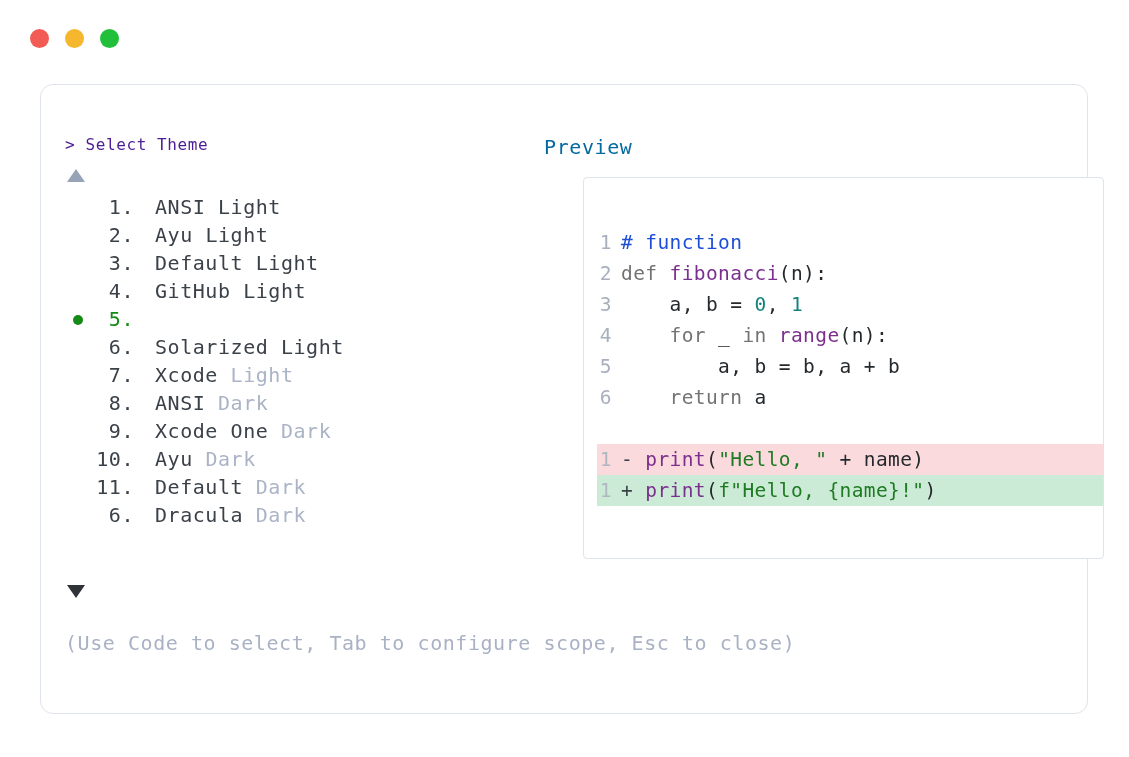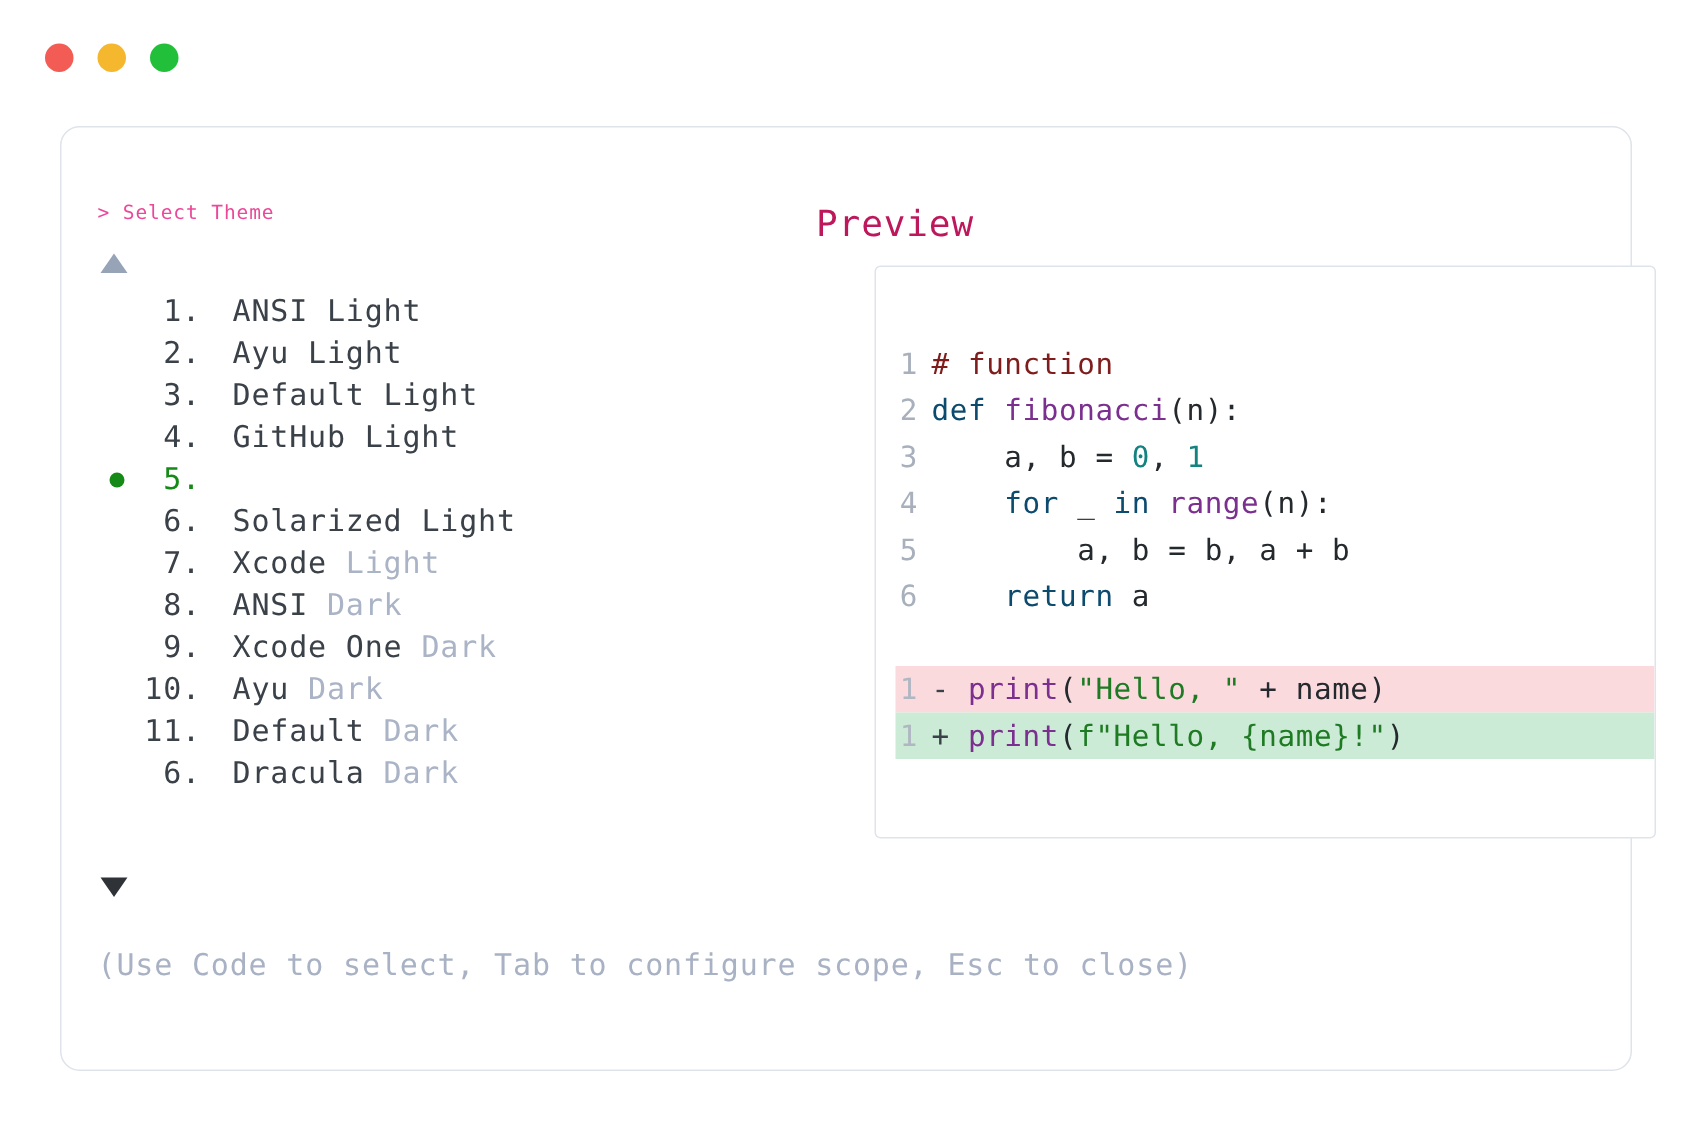--- a/index.html
+++ b/index.html
@@ -28,27 +28,27 @@
     border-radius: 13px;
     background: #ffffff;
   }
 
   
   .col-left  { position: absolute; left: 24px; top: 0; width: 470px; height: 100%; }
   .col-right { position: absolute; left: 494px; top: 0; right: 0; height: 100%; }
 
   .prompt {
     position: absolute; left: 0; top: 50px;
-    font-size: 13px; letter-spacing: 0.6px;
-    color: #ec4899; white-space: pre;
+    font-size: 16px; letter-spacing: 0.6px;
+    color: #4c1d95; white-space: pre;
   }
   .preview-label {
     position: absolute; left: 9px; top: 50px;
-    font-size: 24px; letter-spacing: 0.6px;
-    color: #be185d; white-space: pre;
+    font-size: 20px; letter-spacing: 0.6px;
+    color: #0369a1; white-space: pre;
   }
 
   
   .arrow { position: absolute; left: 2px; width: 0; height: 0; }
   .arrow-up {
     top: 84px;
     border-left: 9px solid transparent;
     border-right: 9px solid transparent;
     border-bottom: 13px solid #97a3b6;
   }
@@ -109,22 +109,22 @@
   .cline .ln {
     display: inline-block; width: 15px;
     text-align: right; color: #a8b0bd; margin-right: 9px;
   }
   .blank { height: 31px; }
   .diff-del { background: #fbdade; }
   .diff-add { background: #ccebd6; }
   .diff-del .ln, .diff-add .ln { color: #b0b7c2; }
 
   
-  .c-comment { color: #7f1d1d; }
-  .c-kw      { color: #0c4a6e; }
+  .c-comment { color: #1d4ed8; }
+  .c-kw      { color: #737373; }
   .c-fn      { color: #7b2f8e; }
   .c-num     { color: #12837f; }
   .c-str     { color: #1e7a23; }
   .c-plain   { color: #24292e; }
   .c-mark    { color: #3b4149; }
 </style>
 </head>
 <body>
 
 <div id="root">

